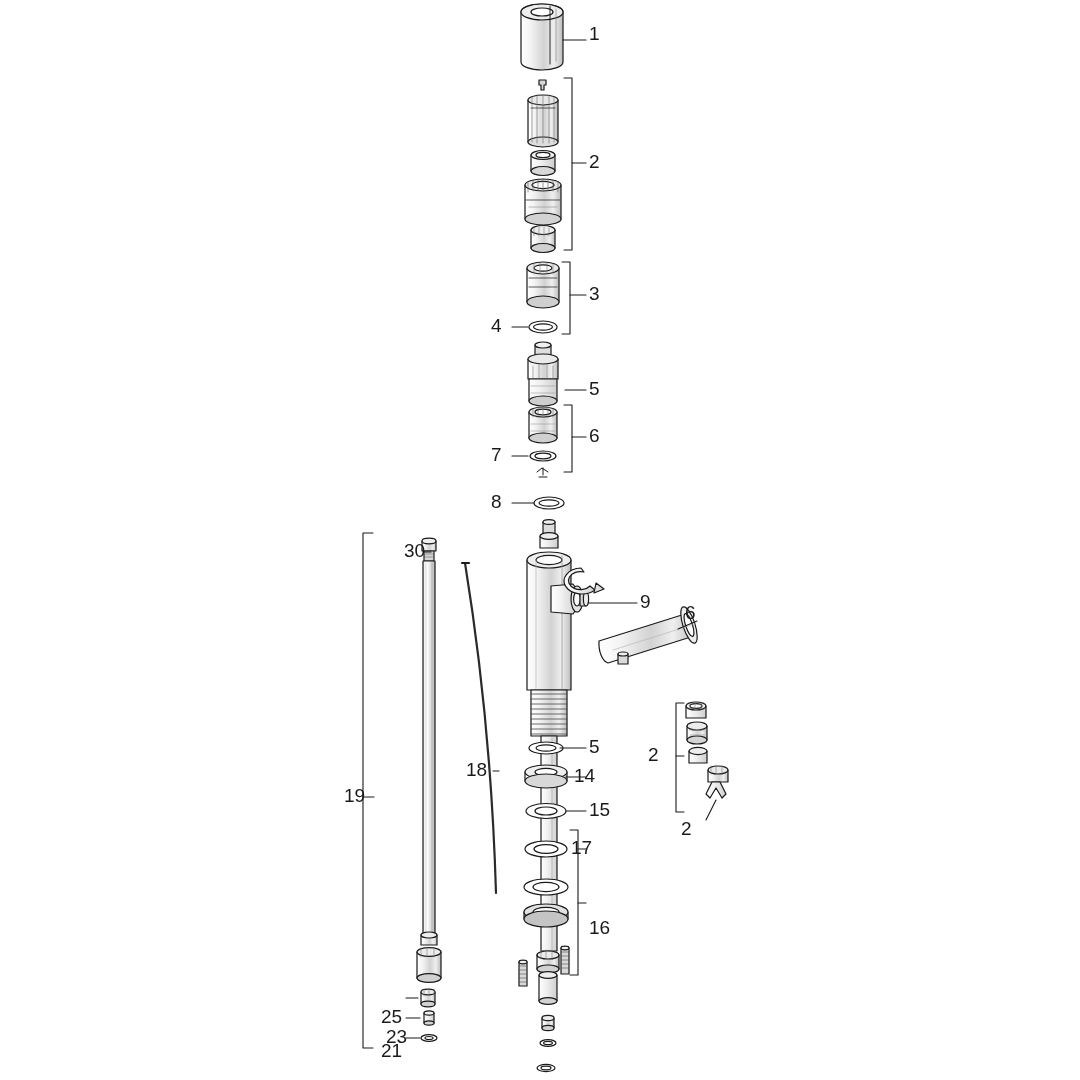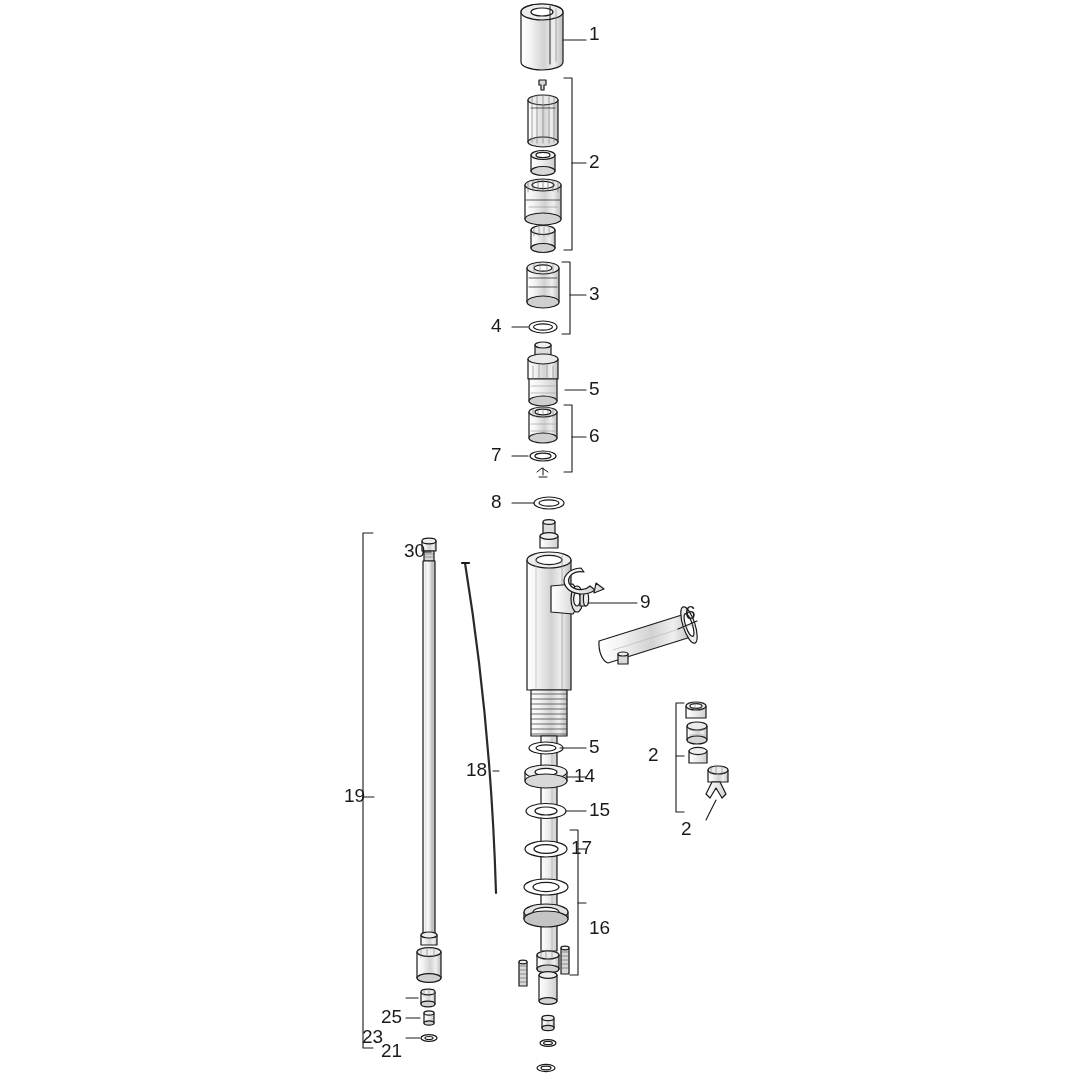--- a/index.html
+++ b/index.html
@@ -351,15 +351,15 @@
   <div class="callout-label" style="left:589px;  top:737px;">5</div>
   <div class="callout-label" style="left:574px;  top:766px;">14</div>
   <div class="callout-label" style="left:589px;  top:800px;">15</div>
   <div class="callout-label" style="left:589px;  top:918px;">16</div>
   <div class="callout-label" style="left:571px;  top:838px;">17</div>
   <div class="callout-label" style="left:466px;  top:760px;">18</div>
   <div class="callout-label" style="left:344px;  top:786px;">19</div>
   <div class="callout-label" style="left:404px;  top:541px;">30</div>
   <div class="callout-label" style="left:381px;  top:1041px;">21</div>
   <div class="callout-label" style="left:381px;  top:1007px;">25</div>
-  <div class="callout-label" style="left:362px;  top:1027px;text-align:right;">23</div>
+  <div class="callout-label" style="left:386px;  top:1027px;text-align:right;">23</div>
 
 </div>
 
 </body></html>

